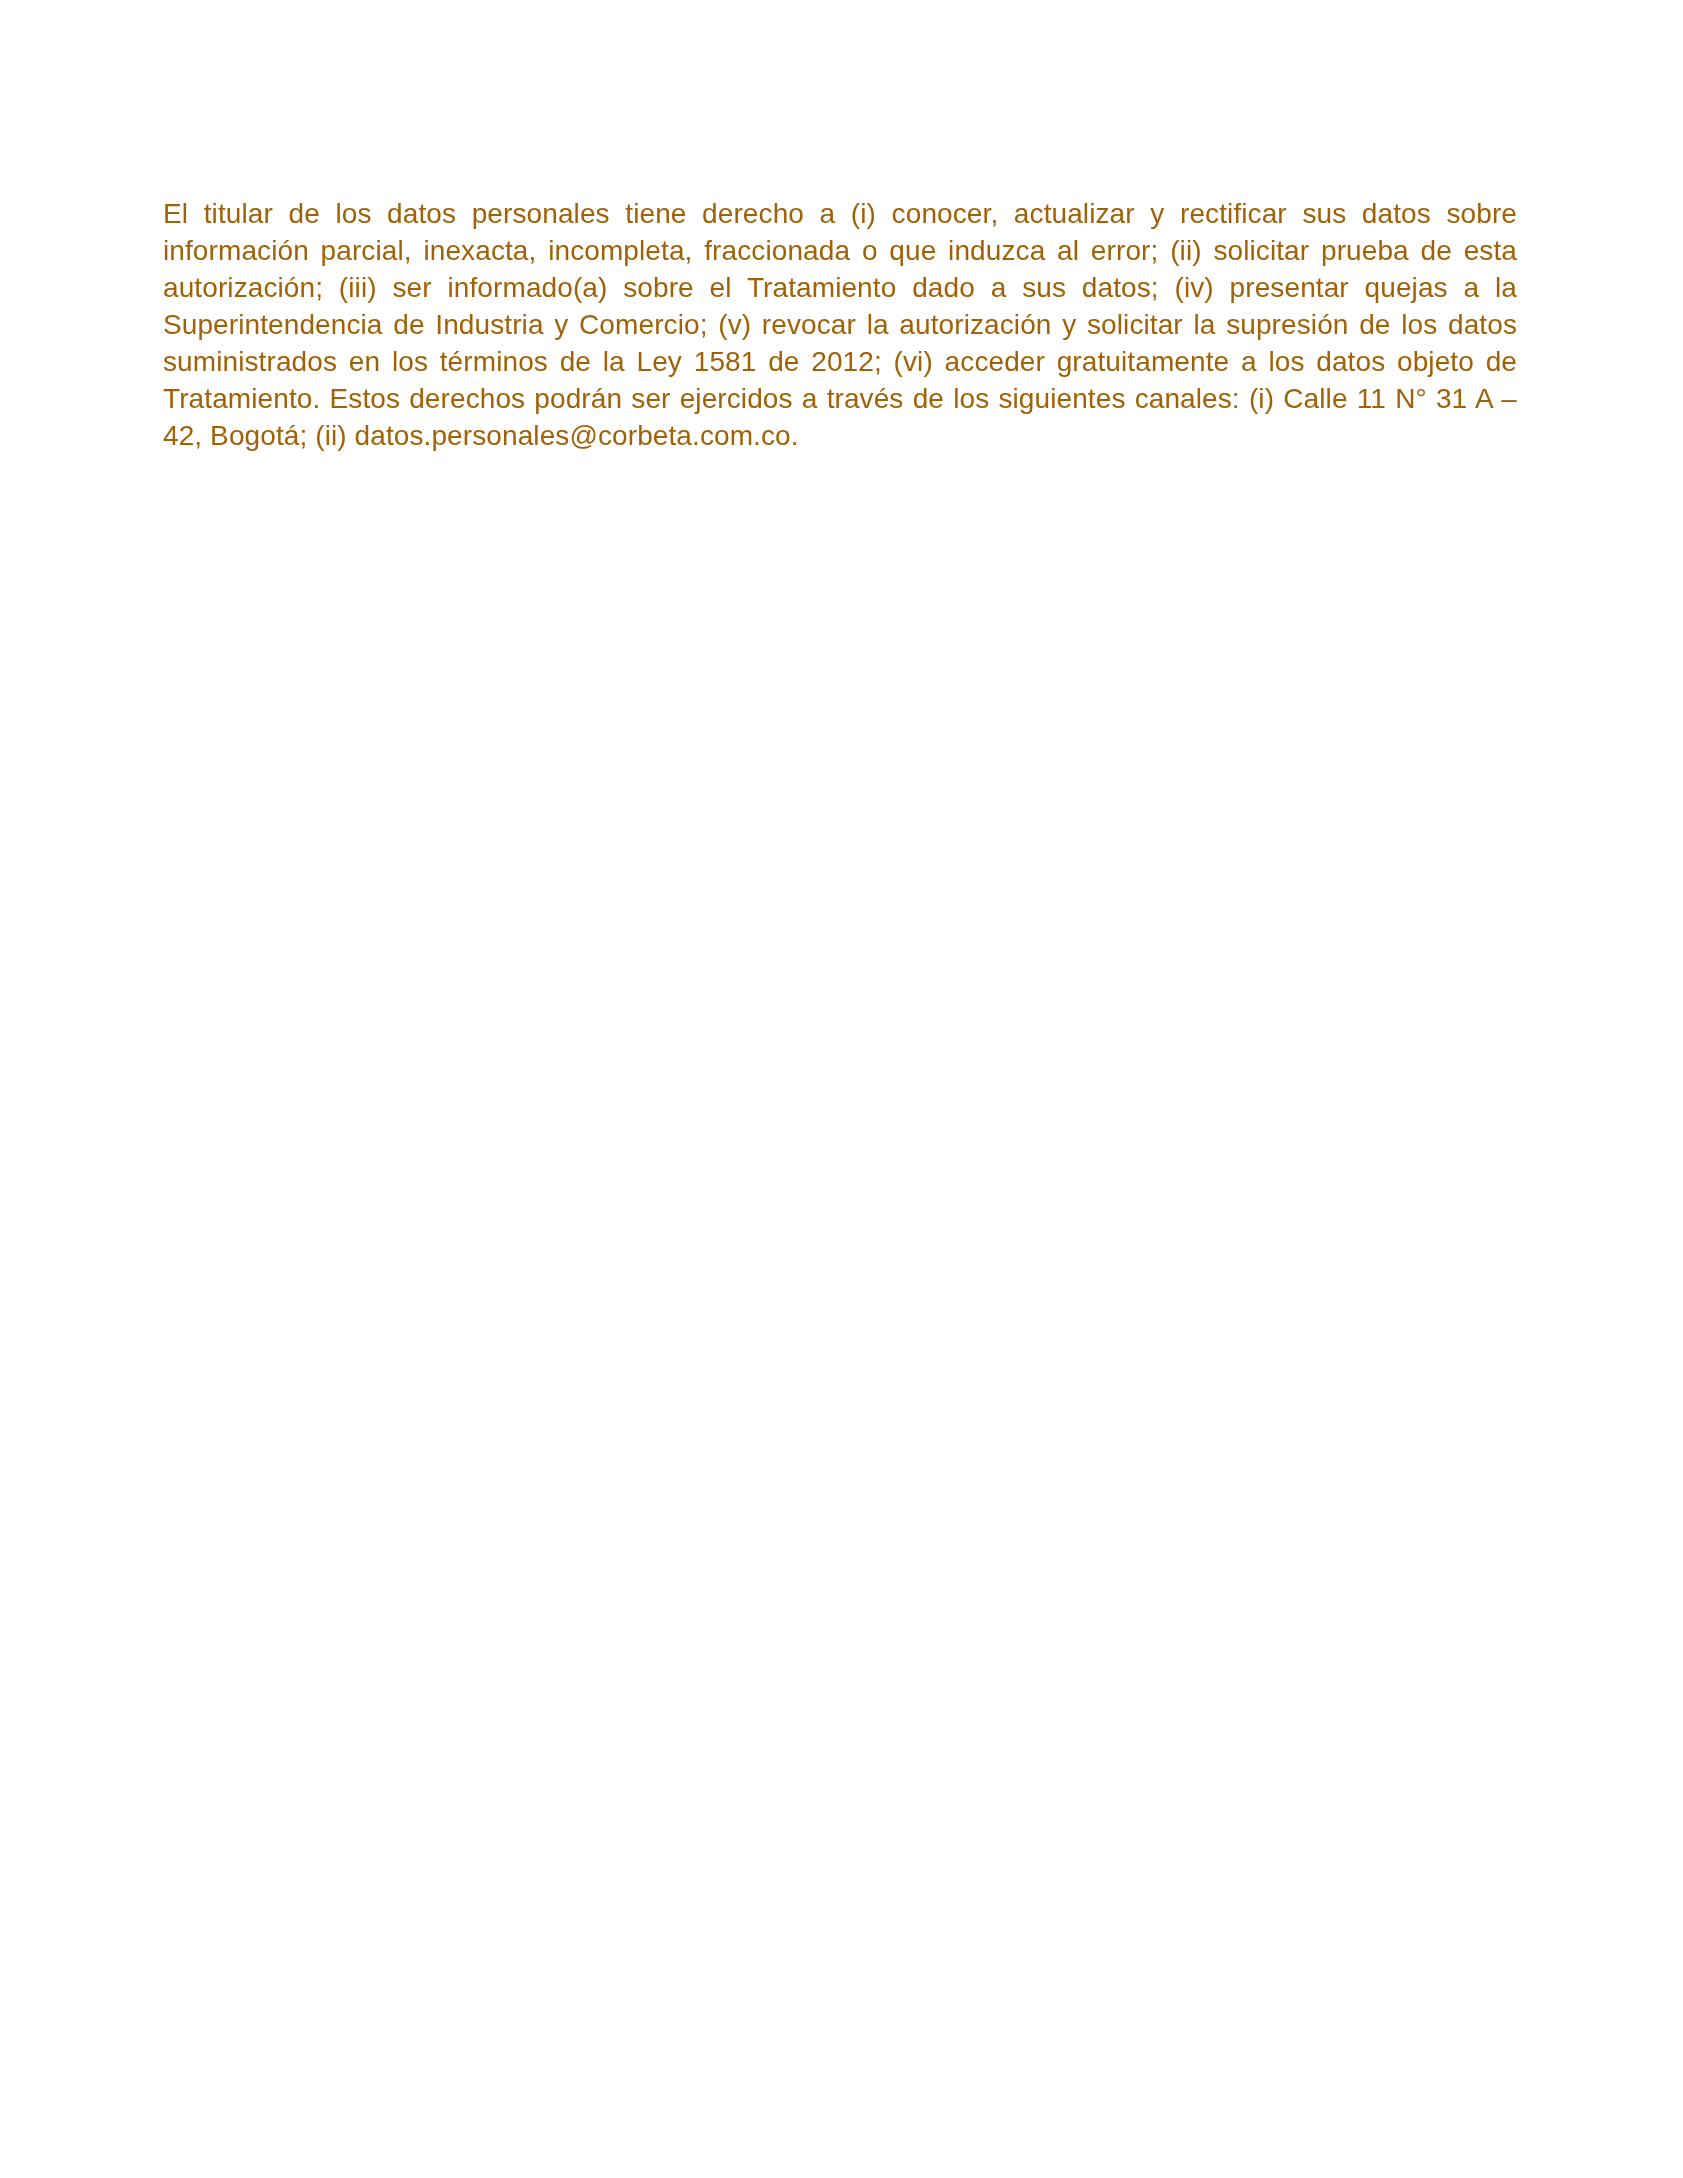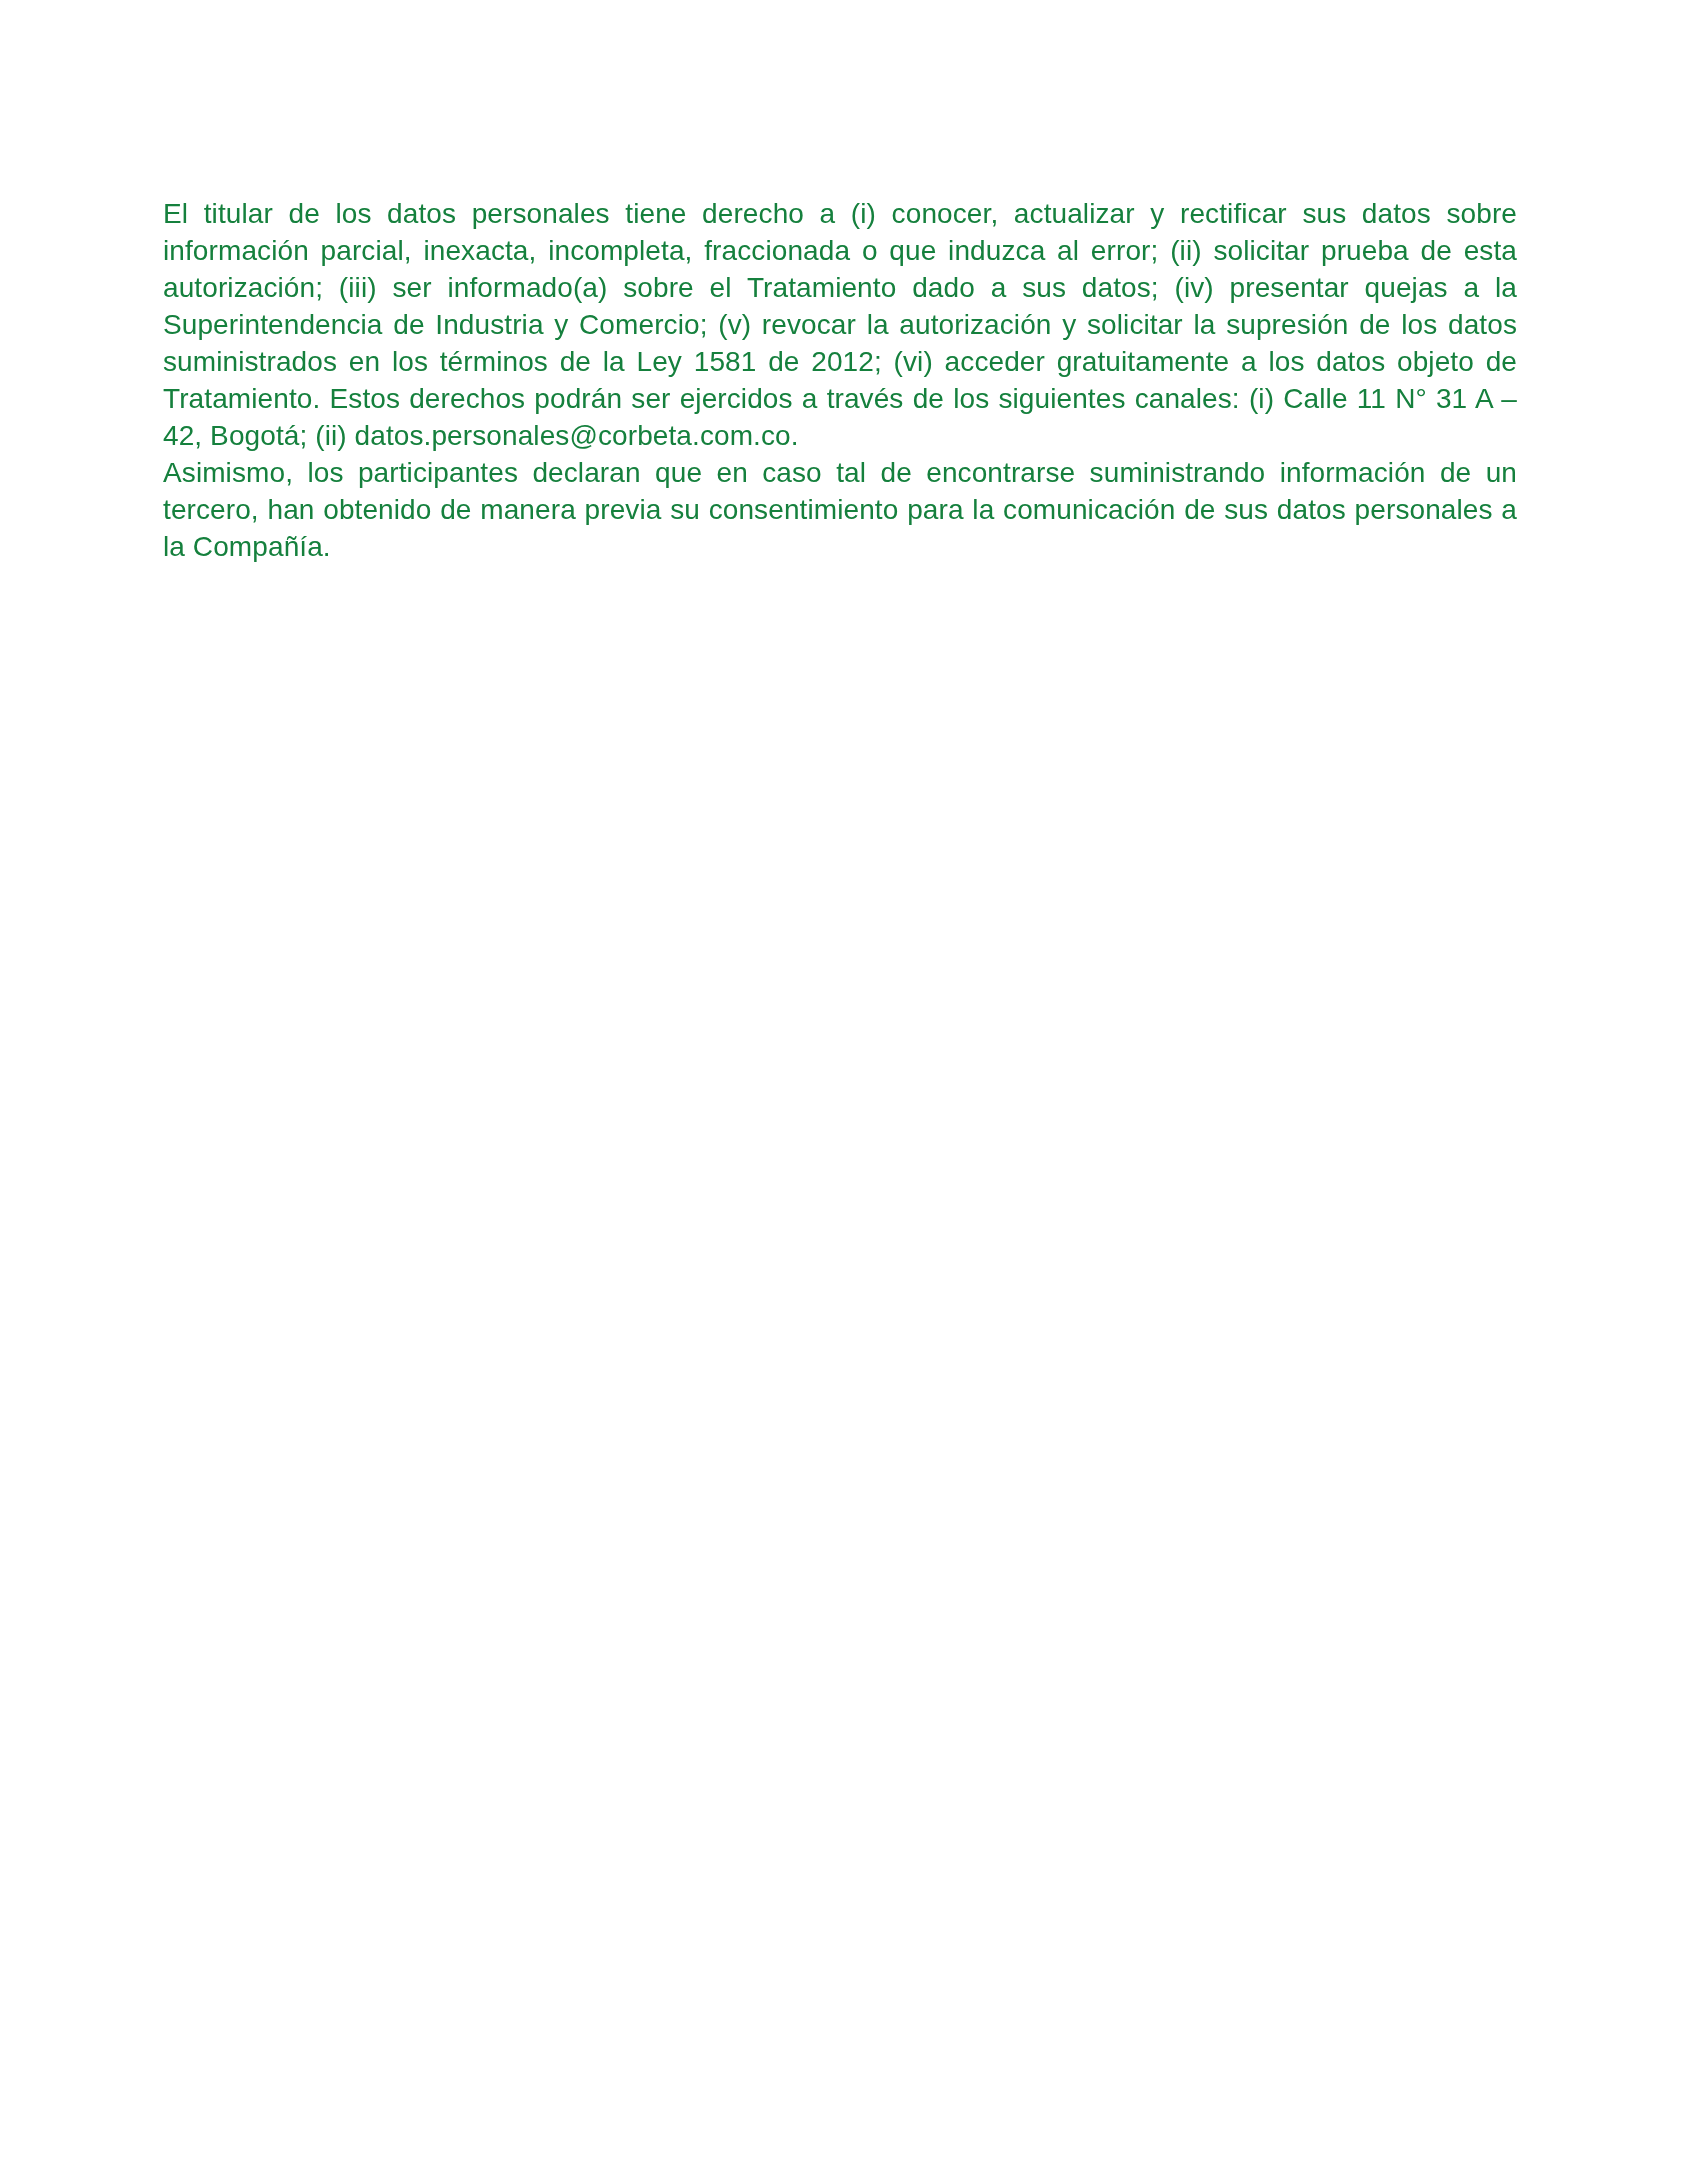--- a/index.html
+++ b/index.html
@@ -13,34 +13,33 @@
     height: 2178px;
     background: #ffffff;
     overflow: hidden;
     font-family: "Liberation Sans", sans-serif;
   }
   .text-block {
     position: absolute;
     left: 163px;
     top: 195px;
     width: 1354px;
-    color: #15803d;
+    color: #a16207;
     font-size: 28px;
     line-height: 37px;
     text-align: justify;
     text-justify: inter-word;
     letter-spacing: 0.1px;
   }
   .para {
     margin: 0;
     padding: 0;
   }
 </style>
 </head>
 <body>
 
 <div class="page">
   <div class="text-block">
     <p class="para">El titular de los datos personales tiene derecho a (i) conocer, actualizar y rectificar sus datos sobre información parcial, inexacta, incompleta, fraccionada o que induzca al error; (ii) solicitar prueba de esta autorización; (iii) ser informado(a) sobre el Tratamiento dado a sus datos; (iv) presentar quejas a la Superintendencia de Industria y Comercio; (v) revocar la autorización y solicitar la supresión de los datos suministrados en los términos de la Ley 1581 de 2012; (vi) acceder gratuitamente a los datos objeto de Tratamiento. Estos derechos podrán ser ejercidos a través de los siguientes canales: (i) Calle 11 N° 31 A – 42, Bogotá; (ii) datos.personales@corbeta.com.co.</p>
-    <p class="para">Asimismo, los participantes declaran que en caso tal de encontrarse suministrando información de un tercero, han obtenido de manera previa su consentimiento para la comunicación de sus datos personales a la Compañía.</p>
   </div>
 </div>
 
 
 </body></html>

